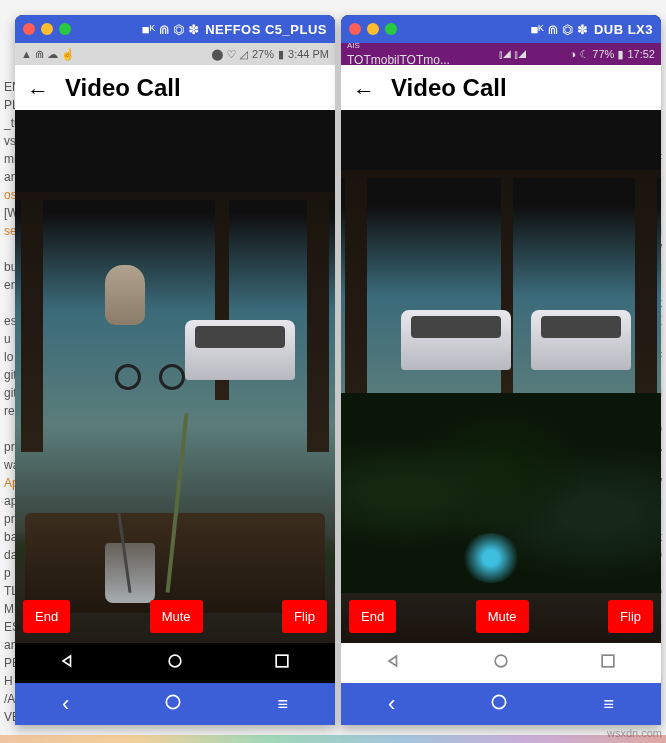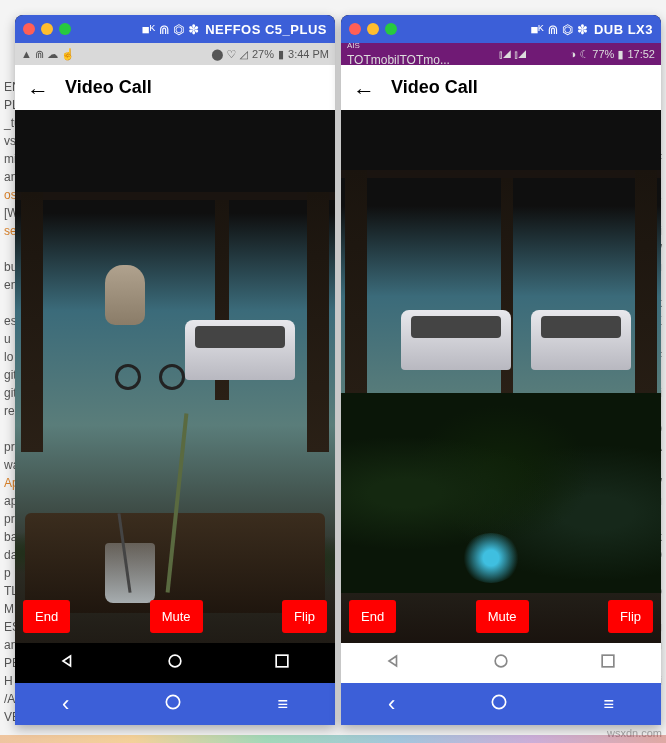--- a/index.html
+++ b/index.html
@@ -16,21 +16,21 @@
   .d1 { background: #ff5f56; } .d2 { background: #ffbd2e; } .d3 { background: #27c93f; }
   .win-icons { margin-left: auto; display: flex; gap: 6px; color: #fff; font-size: 13px; align-items: center; }
   .win-title { color: #fff; font-size: 13px; font-weight: bold; letter-spacing: 0.5px; }
   .status-bar { height: 22px; display: flex; align-items: center; padding: 0 6px; font-size: 11px; justify-content: space-between; }
   .sb-left { display: flex; gap: 4px; align-items: center; }
   .sb-right { display: flex; gap: 4px; align-items: center; }
   .status-light { background: #d9d9d9; color: #555; }
   .status-dark { background: #701a75; color: #ddd; }
   .app-bar { background: #fff; height: 45px; display: flex; align-items: center; padding: 0 12px; gap: 16px; }
   .back-arrow { font-size: 22px; color: #000; }
-  .app-title { font-size: 18px; font-weight: bold; color: #000; }
+  .app-title { font-size: 24px; font-weight: bold; color: #000; }
   .video-area { flex: 1; position: relative; overflow: hidden; background: #1a1a1a; }
   .scene { position: absolute; inset: 0; background: linear-gradient(180deg,#0f0f0f 0%,#0f0f0f 18%,#3b6b7a 35%,#5a7d7a 55%,#2b2b23 80%,#1a130e 100%); }
   .beam { position:absolute; width:100%; height:8px; background:#1a1410; top:82px; }
   .pillar { position:absolute; width:22px; background:linear-gradient(180deg,#1a140e,#2a2016); }
   .car { position:absolute; width:110px; height:60px; background:linear-gradient(180deg,#e8e8ec,#b8b8c0); border-radius:8px 8px 4px 4px; top:210px; }
   .car::after{content:"";position:absolute;left:10px;right:10px;top:6px;height:22px;background:#444;border-radius:4px;}
   .bike{position:absolute;width:70px;height:40px;top:240px;left:100px;}
   .wheel{position:absolute;width:26px;height:26px;border:3px solid #222;border-radius:50%;top:14px;}
   .foliage{position:absolute;left:0;right:0;bottom:90px;height:80px;background:radial-gradient(ellipse at 20% 50%,#1f2e17 10%,transparent 40%),radial-gradient(ellipse at 60% 40%,#1a2812 8%,transparent 40%),radial-gradient(ellipse at 80% 60%,#20301a 10%,transparent 40%);}
   .tableobj{position:absolute;bottom:70px;left:10px;right:10px;height:100px;background:linear-gradient(180deg,#3b2d1e,#1f160e);border-radius:6px 6px 0 0;}

